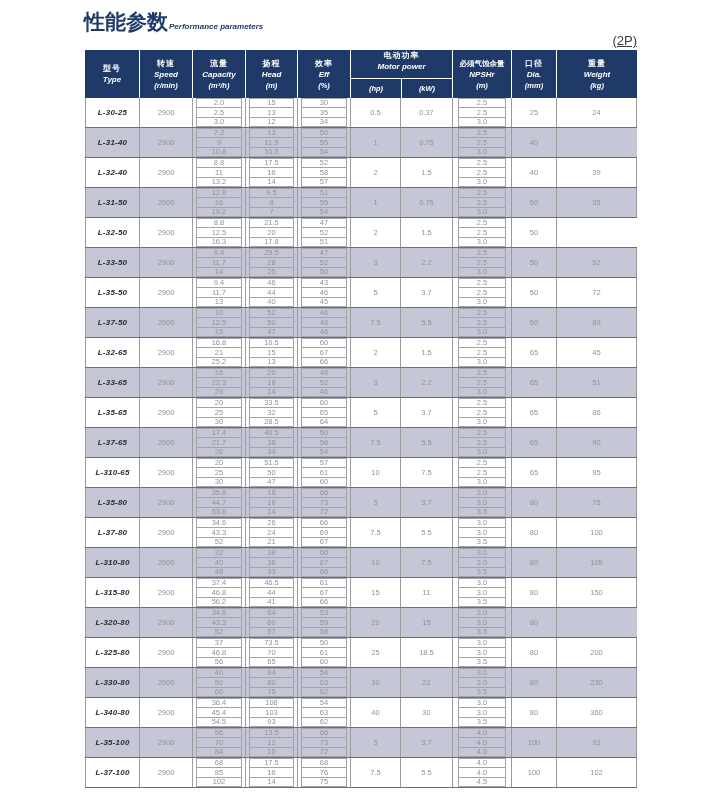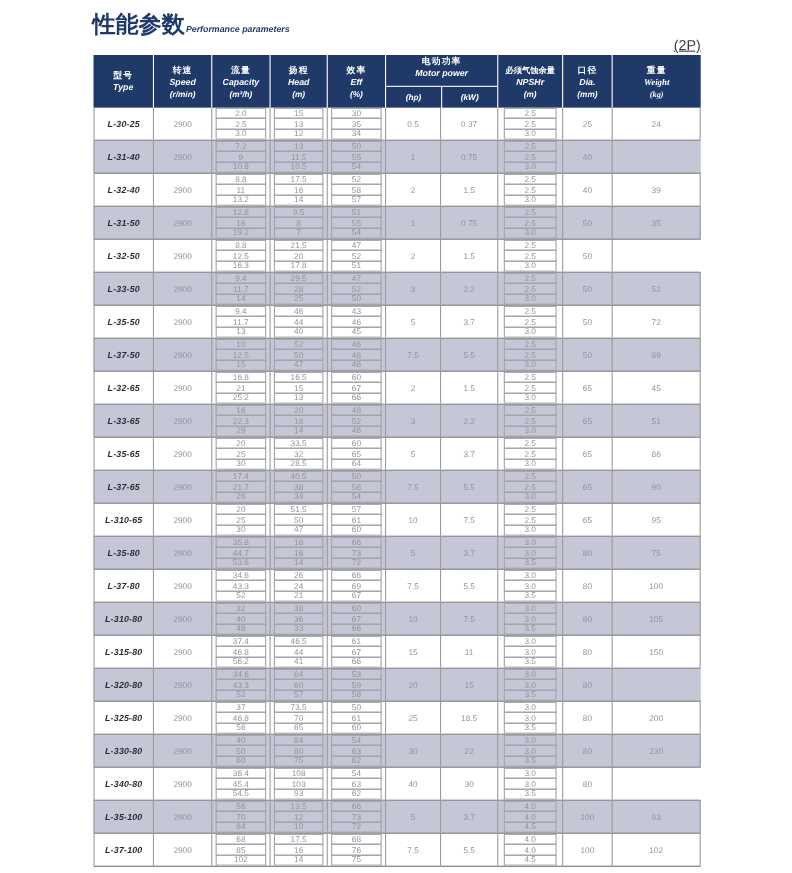--- a/index.html
+++ b/index.html
@@ -10,21 +10,21 @@
   }
   .title { position:absolute; left:84px; top:8px; font-size:21px; font-weight:bold; color:#1f3a68; white-space:nowrap; }
   .title .en { margin-left:1px; }
   .corner { position:absolute; left:85px; top:33px; width:552px; text-align:right; font-size:13px; color:#3c3c3c;text-decoration:underline; }
 
   .table { position:absolute; left:85px; top:50px; width:552px; }
 
   
   .thead { display:flex; height:48px; background:#1f3a68; color:#fff; }
   .th { box-sizing:border-box; border-right:1.5px solid #fff; display:flex; flex-direction:column; justify-content:center; align-items:center; text-align:center; line-height:11px; }
-  .th:last-child { border-right:none;font-family:Liberation Serif, serif; }
+  .th:last-child { border-right:none; }
   .zh { font-size:8px; font-weight:bold; letter-spacing:1px; }
   .en { font-size:8px; font-weight:bold; font-style:italic; letter-spacing:0; }
   .unit { font-size:7.5px; font-weight:bold; font-style:italic; }
   .th-motor { justify-content:flex-start; padding:0; }
   .motor-top { width:100%; height:29px; box-sizing:border-box; display:flex; flex-direction:column; justify-content:flex-start; align-items:center; border-bottom:1.5px solid #fff; line-height:11px; }
   .motor-bottom { width:100%; height:19px; display:flex; }
   .motor-sub { flex:1; display:flex; align-items:center; justify-content:center; font-size:7.5px; font-weight:bold; font-style:italic; }
   .motor-sub.first { border-right:1.5px solid #fff; box-sizing:border-box; }
   .npshr-zh { letter-spacing:0; font-size:7.5px; }
 
@@ -924,20 +924,23 @@
           <span class="val">30</span>
         </div>
     <div class="cell c-npshr stack">
           <div class="sub">3.0</div>
           <div class="sub">3.0</div>
           <div class="sub">3.5</div>
         </div>
     <div class="cell c-dia">
           <span class="val">80</span>
         </div>
+    <div class="cell c-weight">
+          <span class="val">360</span>
+        </div>
   </div>
       <div class="row alt">
     <div class="cell c-type first">
           <span class="model">L-35-100</span>
         </div>
     <div class="cell c-speed">
           <span class="val">2900</span>
         </div>
     <div class="cell c-cap stack">
           <div class="sub">56</div>

